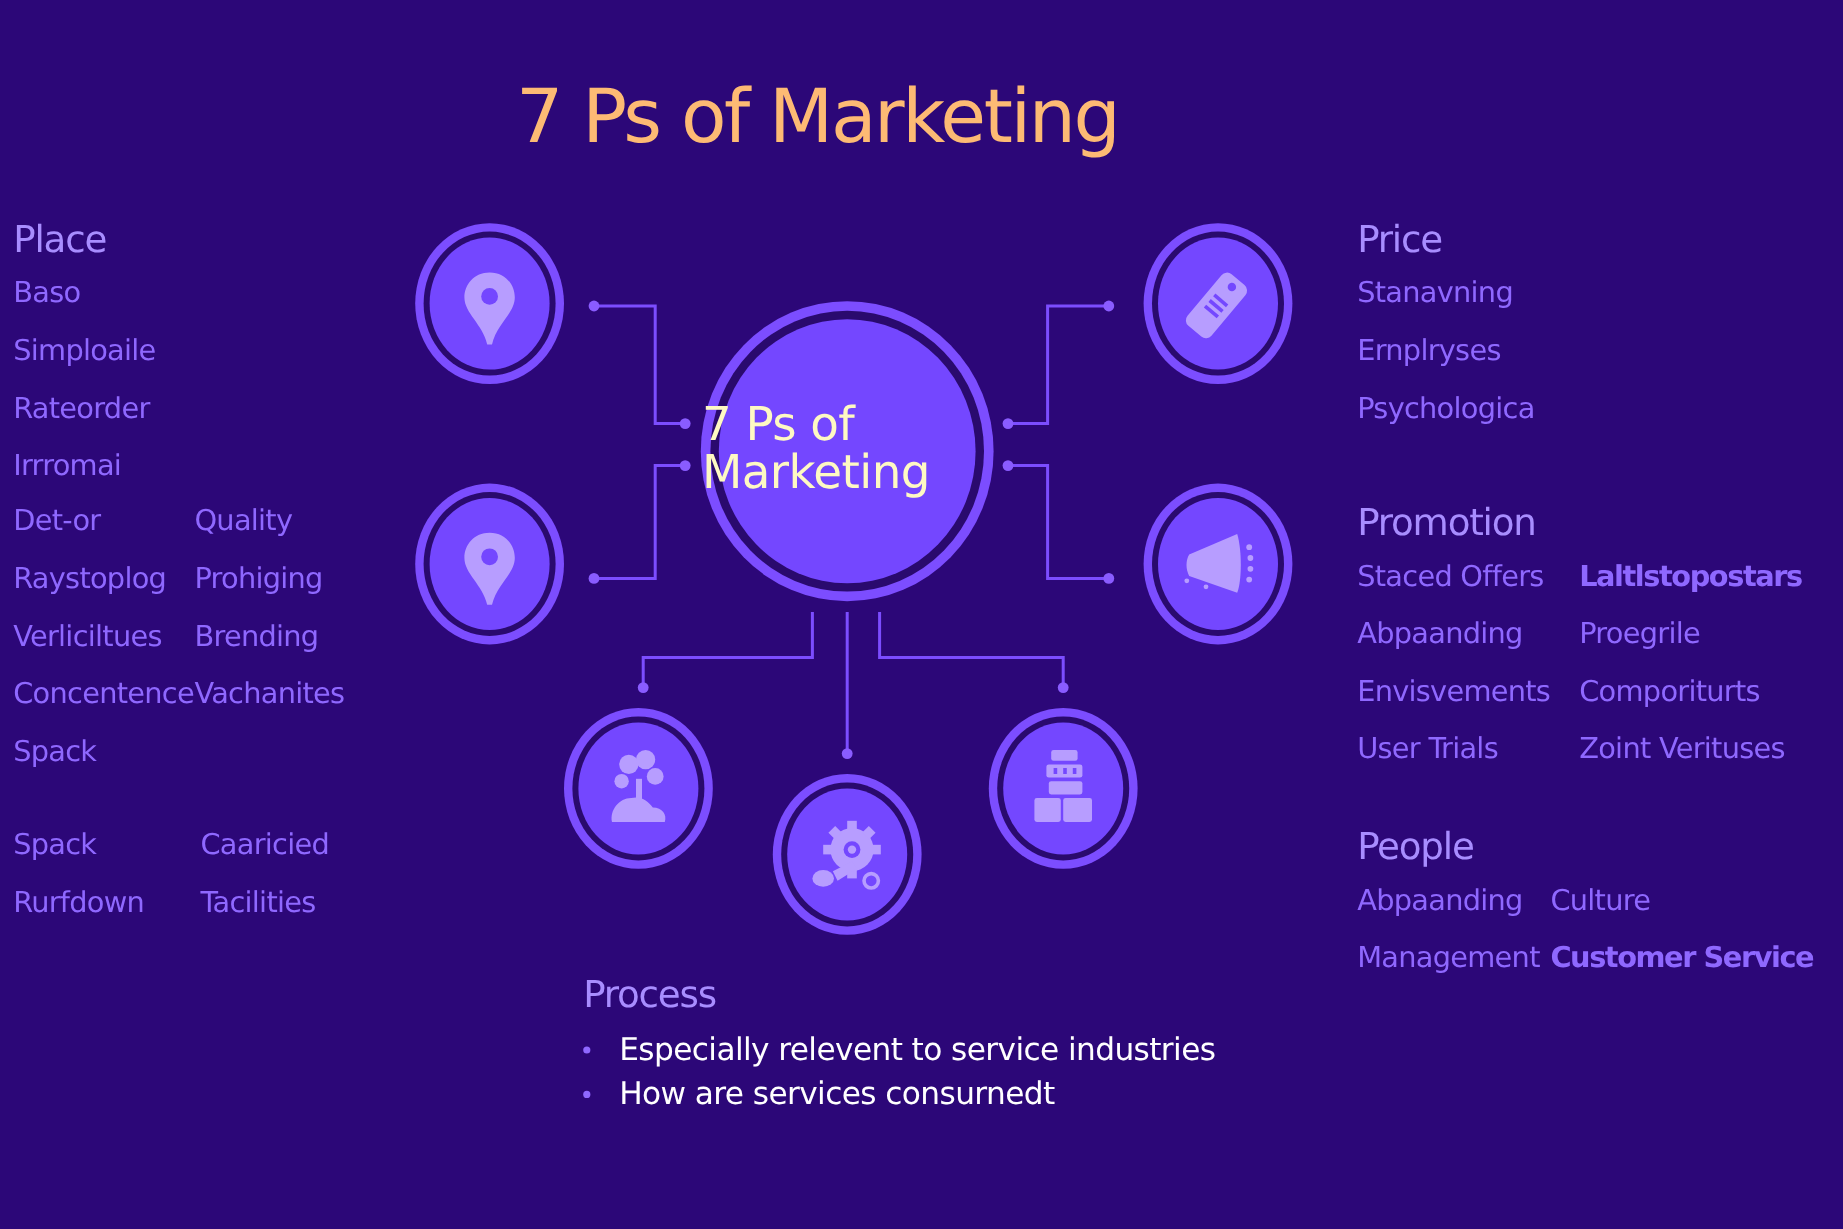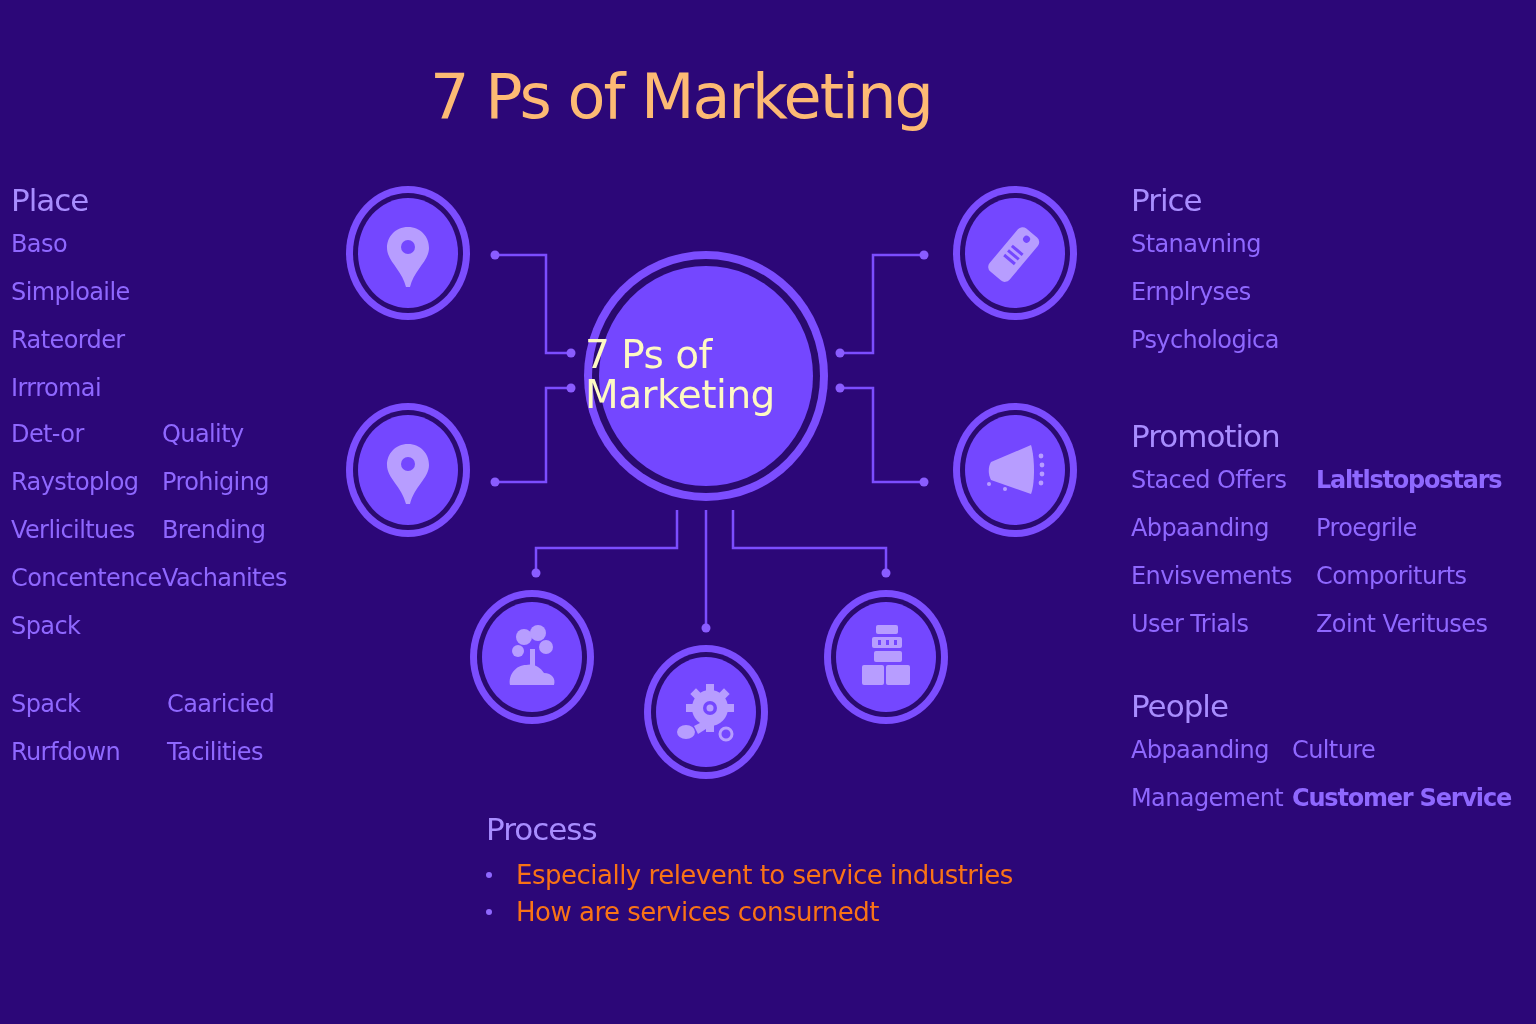--- a/index.html
+++ b/index.html
@@ -29,21 +29,21 @@
       line-height: 32px; white-space: nowrap;
     }
     .items.two-col { grid-template-columns: var(--c1) auto; column-gap: 0; }
     .items .it.italic { font-weight: bold; letter-spacing: -1.2px; }
     svg.diagram { position: absolute; left: 0; top: 0; }
     .center-label {
       position: absolute; left: 585px; top: 335px; width: 240px;
       text-align: left; font-size: 39px; line-height: 40px;
       color: #fef9c3; letter-spacing: -0.5px;
     }
-    .process-list { list-style: none; margin: 0; padding: 0; font-size: 26px; color: #f97316; letter-spacing: -0.5px; line-height: 37px; }
+    .process-list { list-style: none; margin: 0; padding: 0; font-size: 26px; color: #ffffff; letter-spacing: -0.5px; line-height: 37px; }
     .process-list li { position: relative; padding-left: 30px; white-space: nowrap; }
     .process-list li .bullet { position: absolute; left: 0; top: 15px; width: 6px; height: 6px; border-radius: 50%; background: #8f68ff; }
   </style>
 </head>
 <body>
 
 <div class="title">7 Ps of Marketing</div>
 
 <svg class="diagram" width="1536" height="1024" viewBox="0 0 1536 1024">
   <g fill="none" stroke="#7c4dff" stroke-width="2.5">

